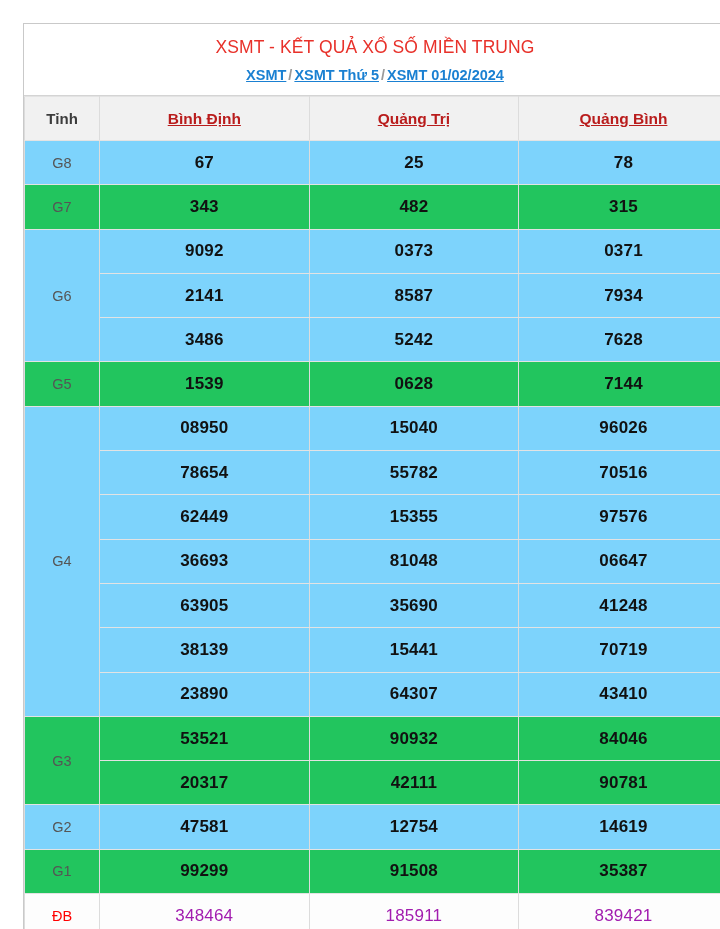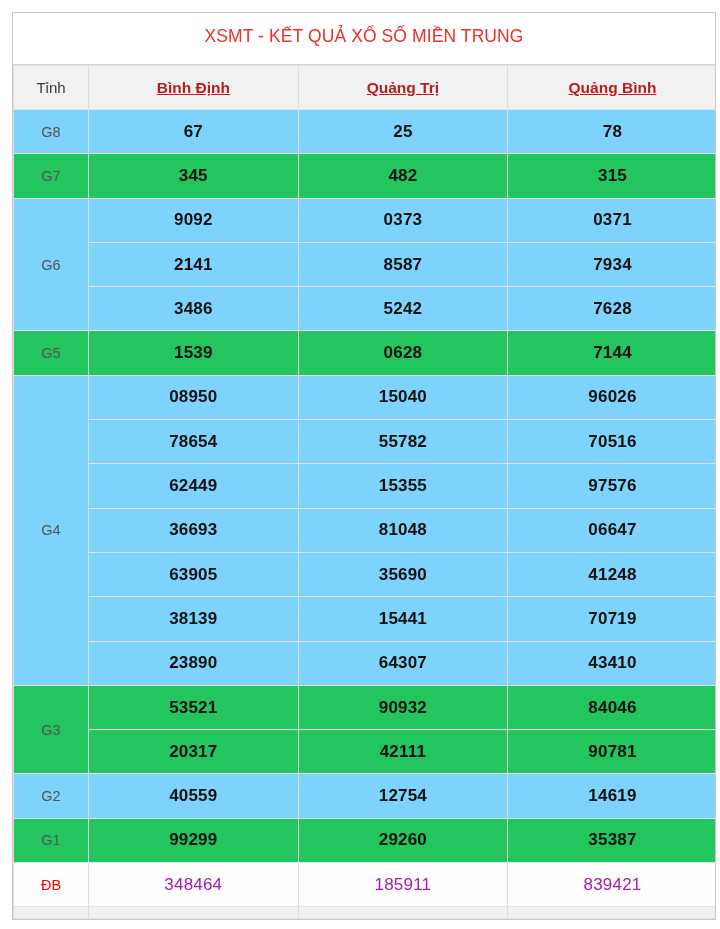--- a/index.html
+++ b/index.html
@@ -11,21 +11,21 @@
   }
   body {
     width: 720px;
     height: 929px;
     overflow: hidden;
   }
 
   .page {
     width: 588px;
     height: 929px;
-    padding: 12px;
+    padding: 23px;
     background: #ffffff;
   }
 
   .result-panel {
     width: 704px;
     border: 1px solid #c9c9c9;
     background: #ffffff;
     overflow: hidden;
   }
 
@@ -82,21 +82,21 @@
   table.kq tr.group-start > th { border-top: 1px solid #d2d2d2; }
 
   .th-row th {
     background: #f1f1f1;
     height: 44px;
     border-top: none;
     border-bottom: 1px solid #d2d2d2;
   }
   .th-label {
     font-size: 15px;
-    font-weight: normal;
+    font-weight: bold;
     color: #3c3c3c;
   }
   .th-prov a {
     color: #b91c1c;
     font-size: 15.5px;
     font-weight: bold;
     text-decoration: underline;
   }
 
   td.lbl {
@@ -128,20 +128,23 @@
   }
 </style>
 </head>
 <body>
 
 <div class="page">
   <div class="result-panel">
 
     <div class="panel-header">
       <div class="panel-title">XSMT - KẾT QUẢ XỔ SỐ MIỀN TRUNG</div>
+      <div class="breadcrumb">
+        <a href="#">XSMT</a><span class="sep">/</span><a href="#">XSMT Thứ 5</a><span class="sep">/</span><a href="#">XSMT 01/02/2024</a>
+      </div>
     </div>
 
     <table class="kq">
       <colgroup>
         <col class="c-label">
         <col class="c-prov">
         <col class="c-prov">
         <col class="c-prov">
       </colgroup>
       <thead>
@@ -154,21 +157,21 @@
       </thead>
       <tbody id="kq-body">
           <tr class="plain group-start">
             <td class="lbl" rowspan="1">G8</td>
             <td class="num">67</td>
             <td class="num">25</td>
             <td class="num">78</td>
           </tr>
           <tr class="shade group-start">
             <td class="lbl" rowspan="1">G7</td>
-            <td class="num">345</td>
+            <td class="num">343</td>
             <td class="num">482</td>
             <td class="num">315</td>
           </tr>
           <tr class="plain group-start">
             <td class="lbl" rowspan="3">G6</td>
             <td class="num">9092</td>
             <td class="num">0373</td>
             <td class="num">0371</td>
           </tr>
           <tr class="plain">
@@ -229,28 +232,28 @@
             <td class="num">90932</td>
             <td class="num">84046</td>
           </tr>
           <tr class="shade">
             <td class="num">20317</td>
             <td class="num">42111</td>
             <td class="num">90781</td>
           </tr>
           <tr class="plain group-start">
             <td class="lbl" rowspan="1">G2</td>
-            <td class="num">40559</td>
+            <td class="num">47581</td>
             <td class="num">12754</td>
             <td class="num">14619</td>
           </tr>
           <tr class="shade group-start">
             <td class="lbl" rowspan="1">G1</td>
             <td class="num">99299</td>
-            <td class="num">29260</td>
+            <td class="num">91508</td>
             <td class="num">35387</td>
           </tr>
           <tr class="plain db group-start">
             <td class="lbl" rowspan="1">ĐB</td>
             <td class="num">348464</td>
             <td class="num">185911</td>
             <td class="num">839421</td>
           </tr>
           <tr class="tail-row">
             <td></td>

